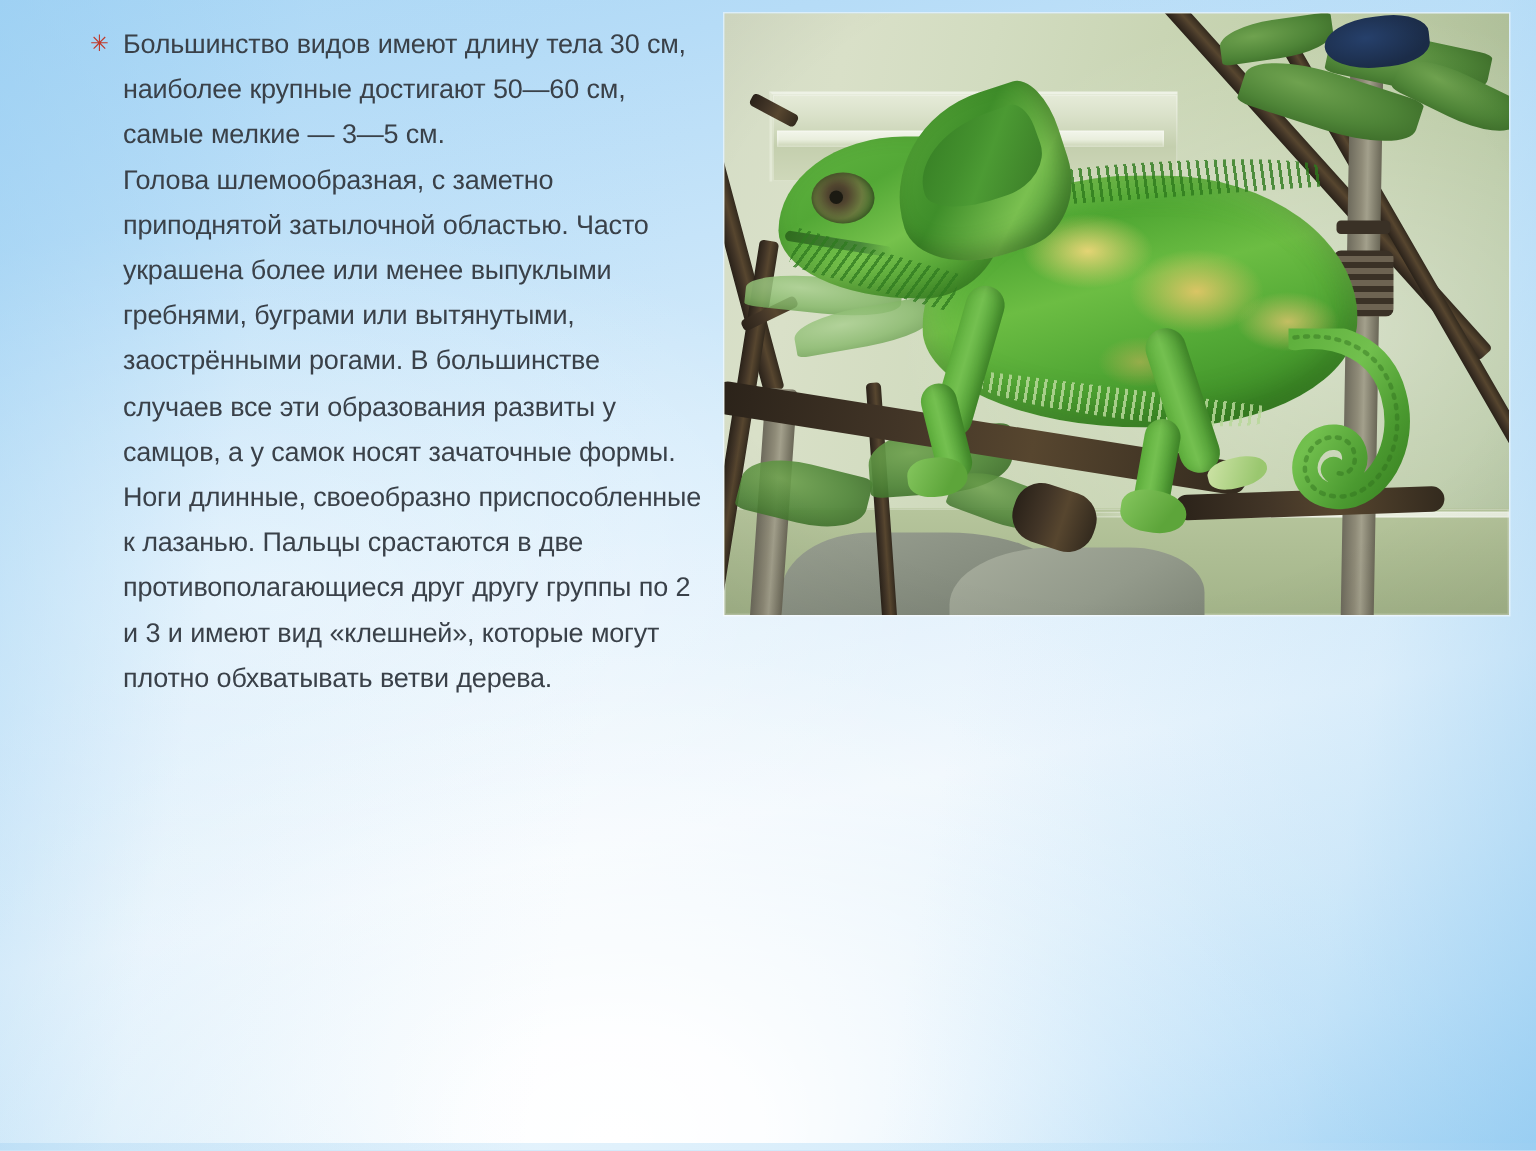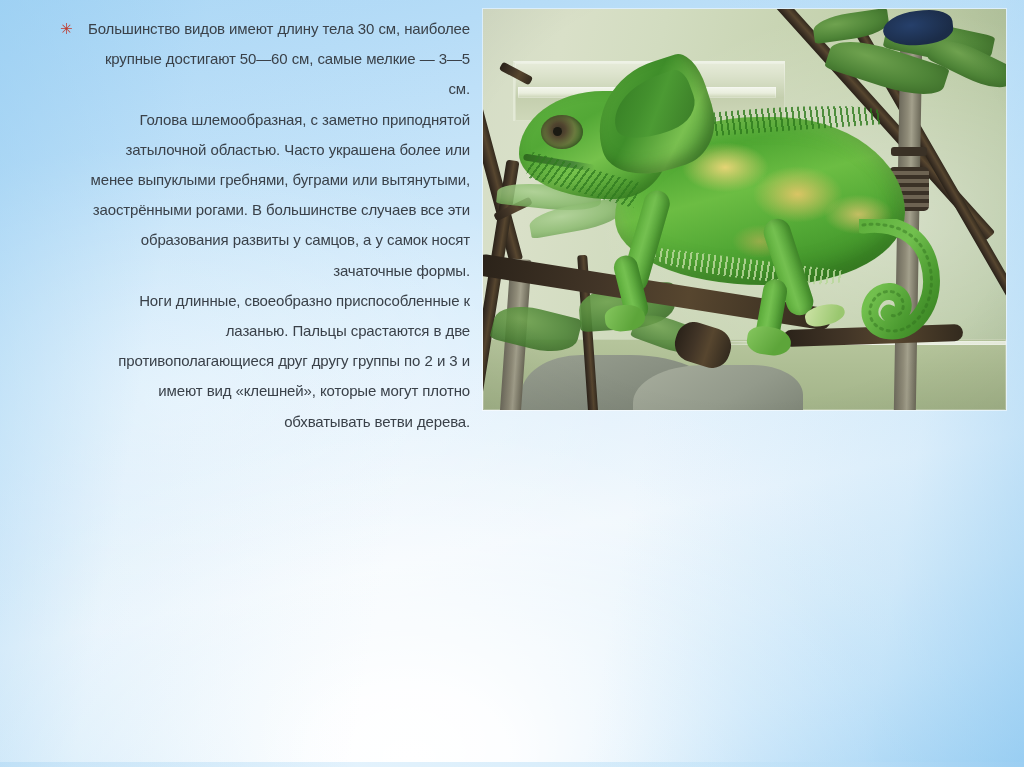--- a/index.html
+++ b/index.html
@@ -90,23 +90,23 @@
     color: #c0392b;
     font-size: 15px;
     line-height: 26px;
     text-align: left;
     font-weight: 700;
     font-family: "DejaVu Sans", sans-serif;
     padding-top: 2px;
   }
   #body-paragraph {
     flex: 1 1 auto;
-    text-align: right;
+    text-align: left;
     color: #3a4149;
-    font-size: 15px;
+    font-size: 18px;
     line-height: 30.2px;
     font-weight: 400;
     letter-spacing: -0.15px;
     white-space: pre-line;
     word-spacing: 0.2px;
   }
 
   
   #photo-frame {
     position: absolute;

